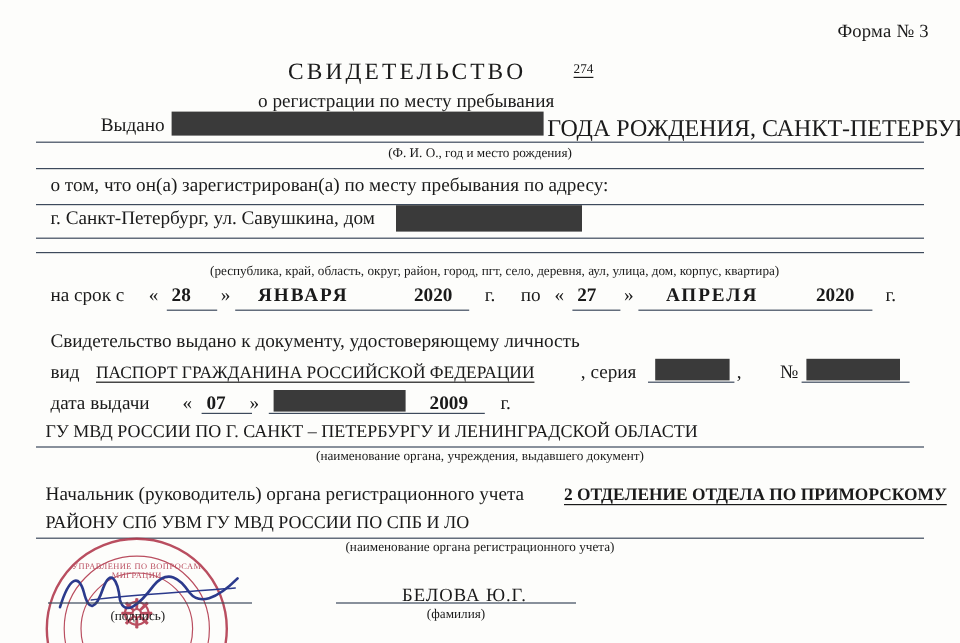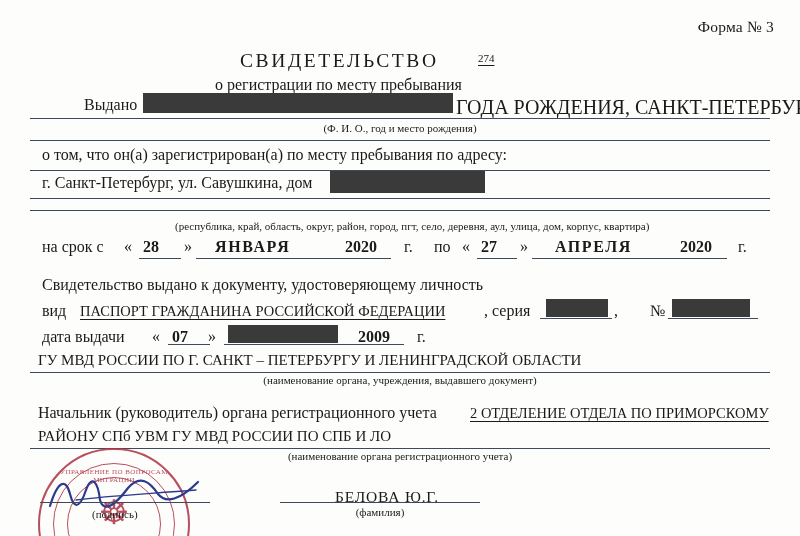--- a/index.html
+++ b/index.html
@@ -217,21 +217,21 @@
   <div class="label bold-ish" style="left:358px; top:328px;">2009</div>
   <div class="label" style="left:417px; top:328px;">г.</div>
   <div class="rule" style="left:168px; top:344px; width:42px;"></div>
   <div class="rule" style="left:224px; top:344px; width:180px;"></div>
 
   <div class="label" style="left:38px; top:352px; font-size:15px;">ГУ  МВД  РОССИИ  ПО  Г. САНКТ – ПЕТЕРБУРГУ  И  ЛЕНИНГРАДСКОЙ ОБЛАСТИ</div>
   <div class="rule" style="left:30px; top:372px; width:740px;"></div>
   <div class="small-caption" style="left:260px; top:374px; width:280px;">(наименование органа, учреждения, выдавшего документ)</div>
 
   <div class="label" style="left:38px; top:404px;">Начальник (руководитель) органа регистрационного учета</div>
-  <div class="label underline-txt" style="left:470px; top:405px; font-size:14.5px;">2 ОТДЕЛЕНИЕ ОТДЕЛА  ПО ПРИМОРСКОМУ</div>
+  <div class="label underline-txt" style="left:470px; top:405px; font-size:14.5px;font-weight:bold;">2 ОТДЕЛЕНИЕ ОТДЕЛА  ПО ПРИМОРСКОМУ</div>
   <div class="label" style="left:38px; top:428px; font-size:15px;">РАЙОНУ СПб УВМ  ГУ  МВД РОССИИ  ПО СПБ  И  ЛО</div>
   <div class="rule" style="left:30px; top:448px; width:740px;"></div>
   <div class="small-caption" style="left:275px; top:450px; width:250px;">(наименование органа регистрационного учета)</div>
 
   <div class="stamp">
     <div class="inner-ring"></div>
     <div class="inner-ring2"></div>
     <div class="stamp-text-top">УПРАВЛЕНИЕ ПО ВОПРОСАМ МИГРАЦИИ</div>
     <div class="stamp-emblem">☸</div>
 

